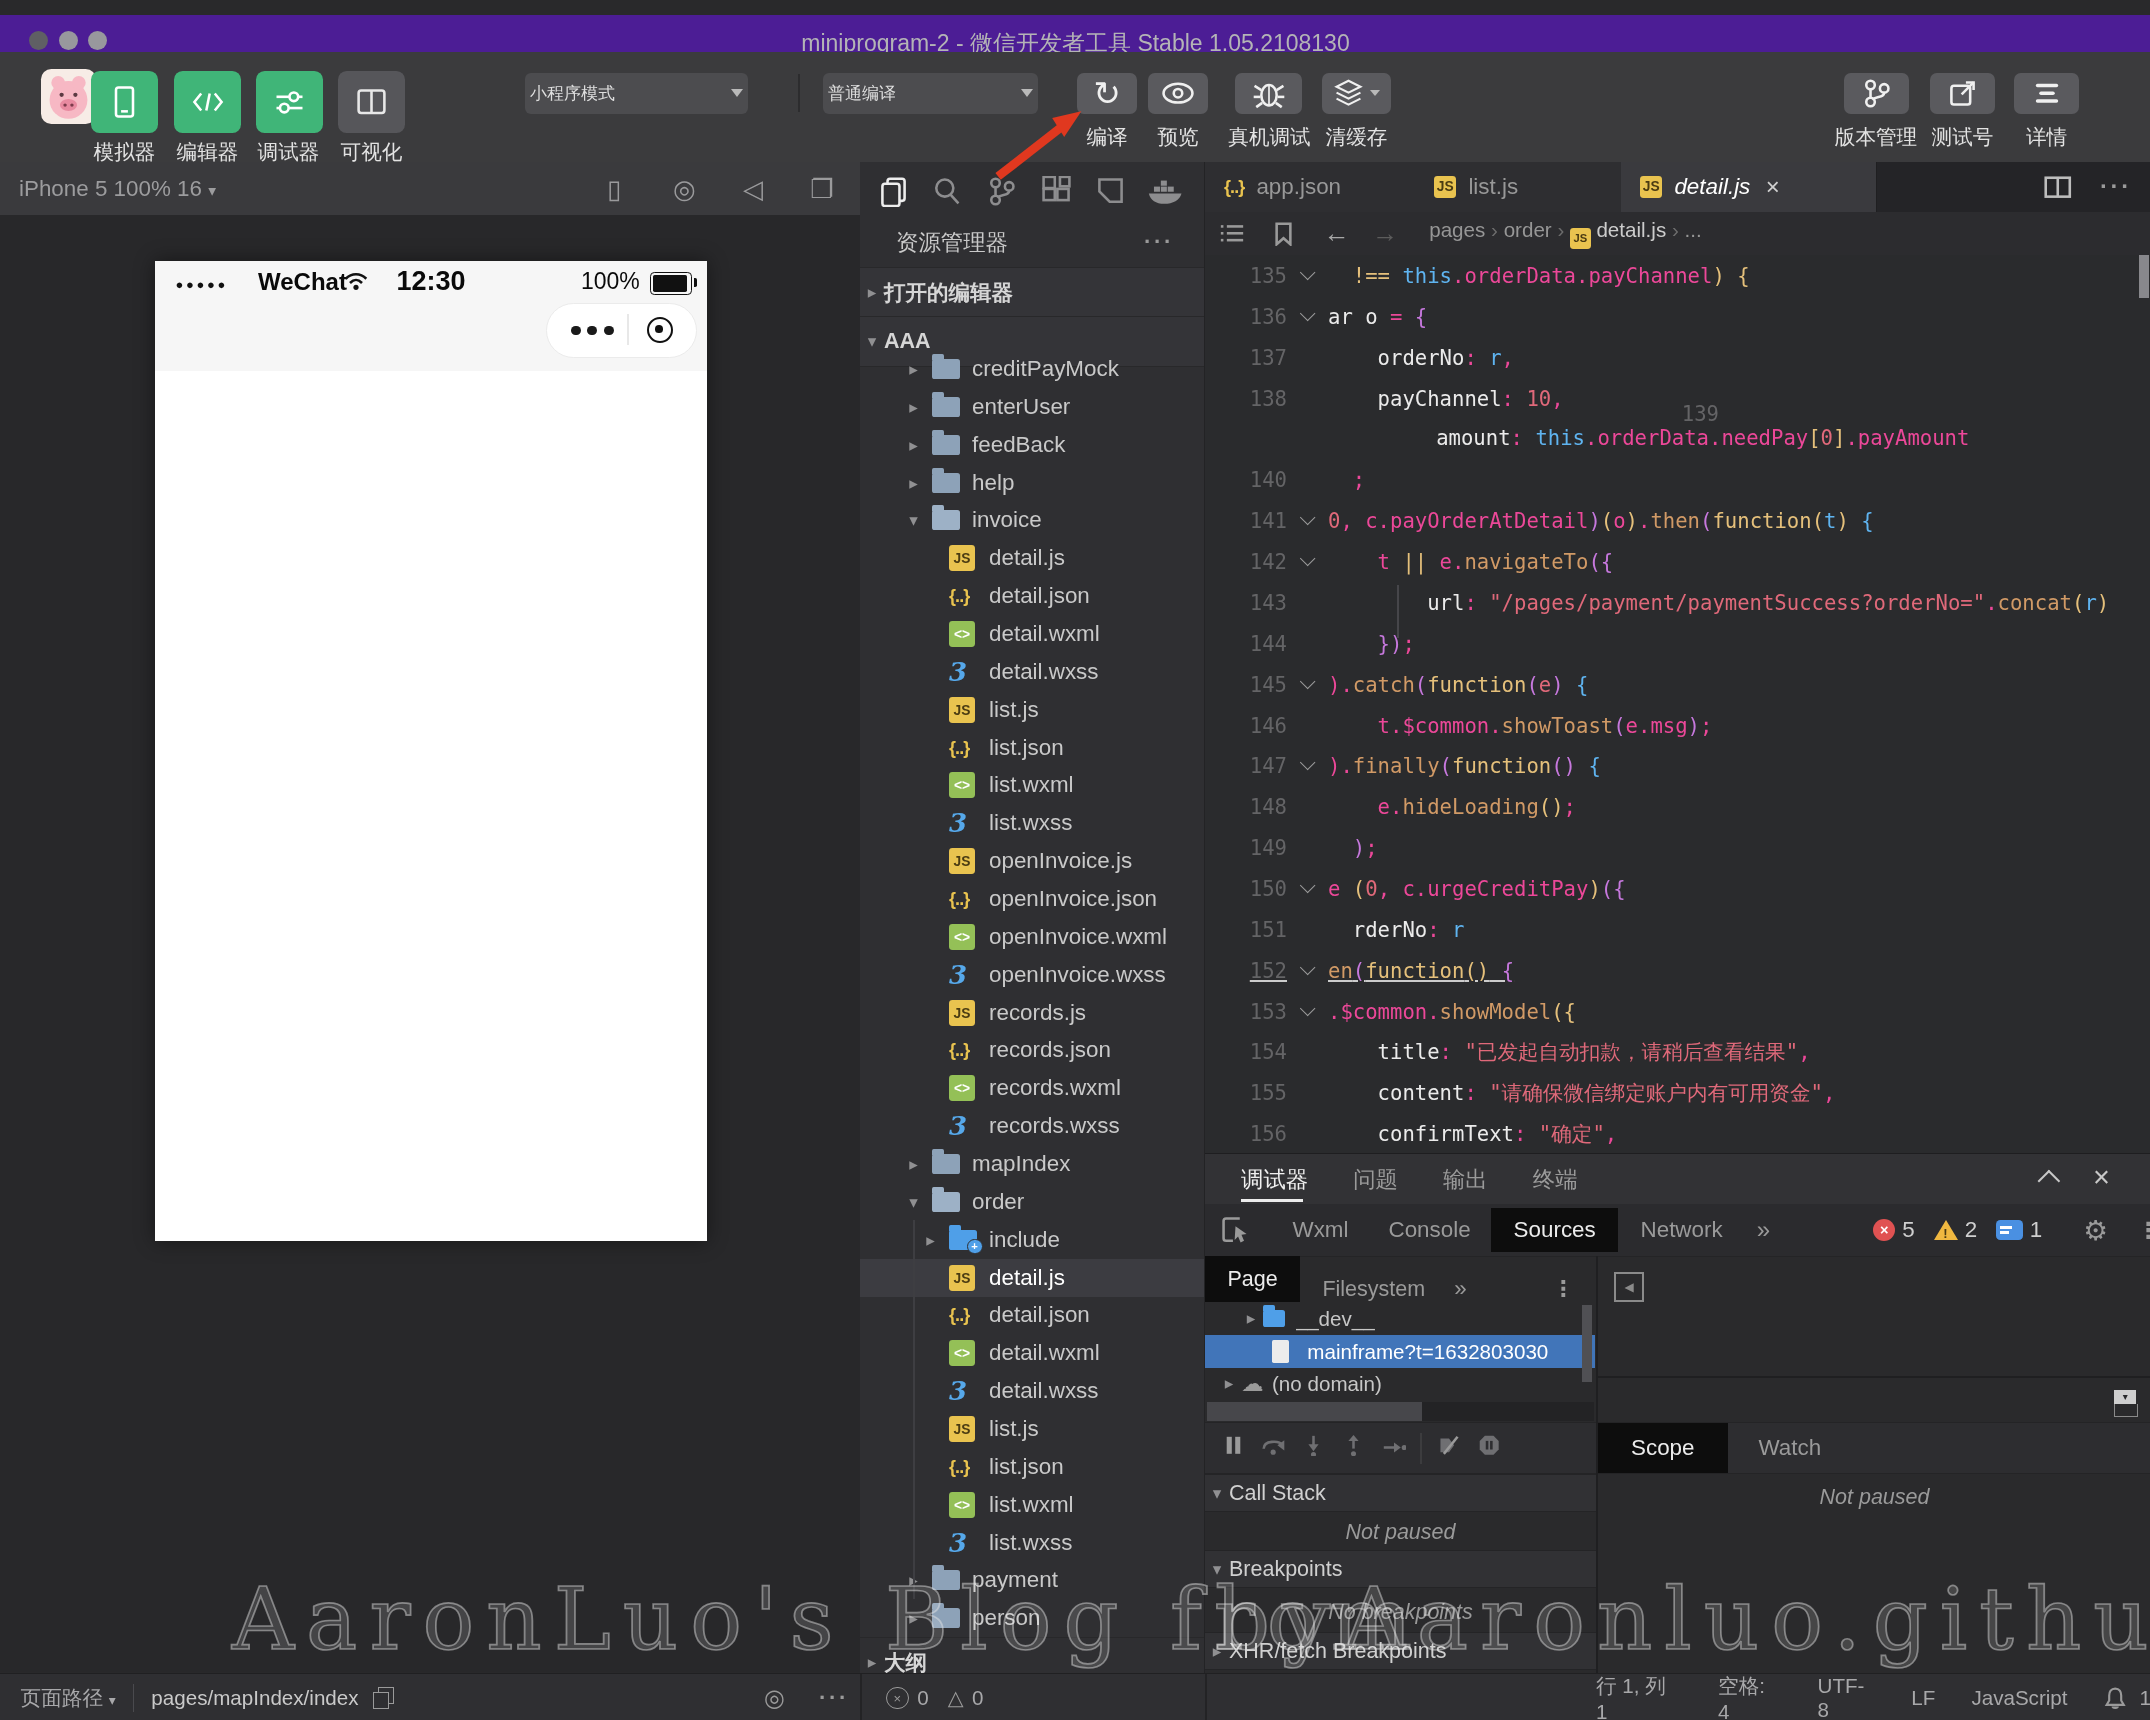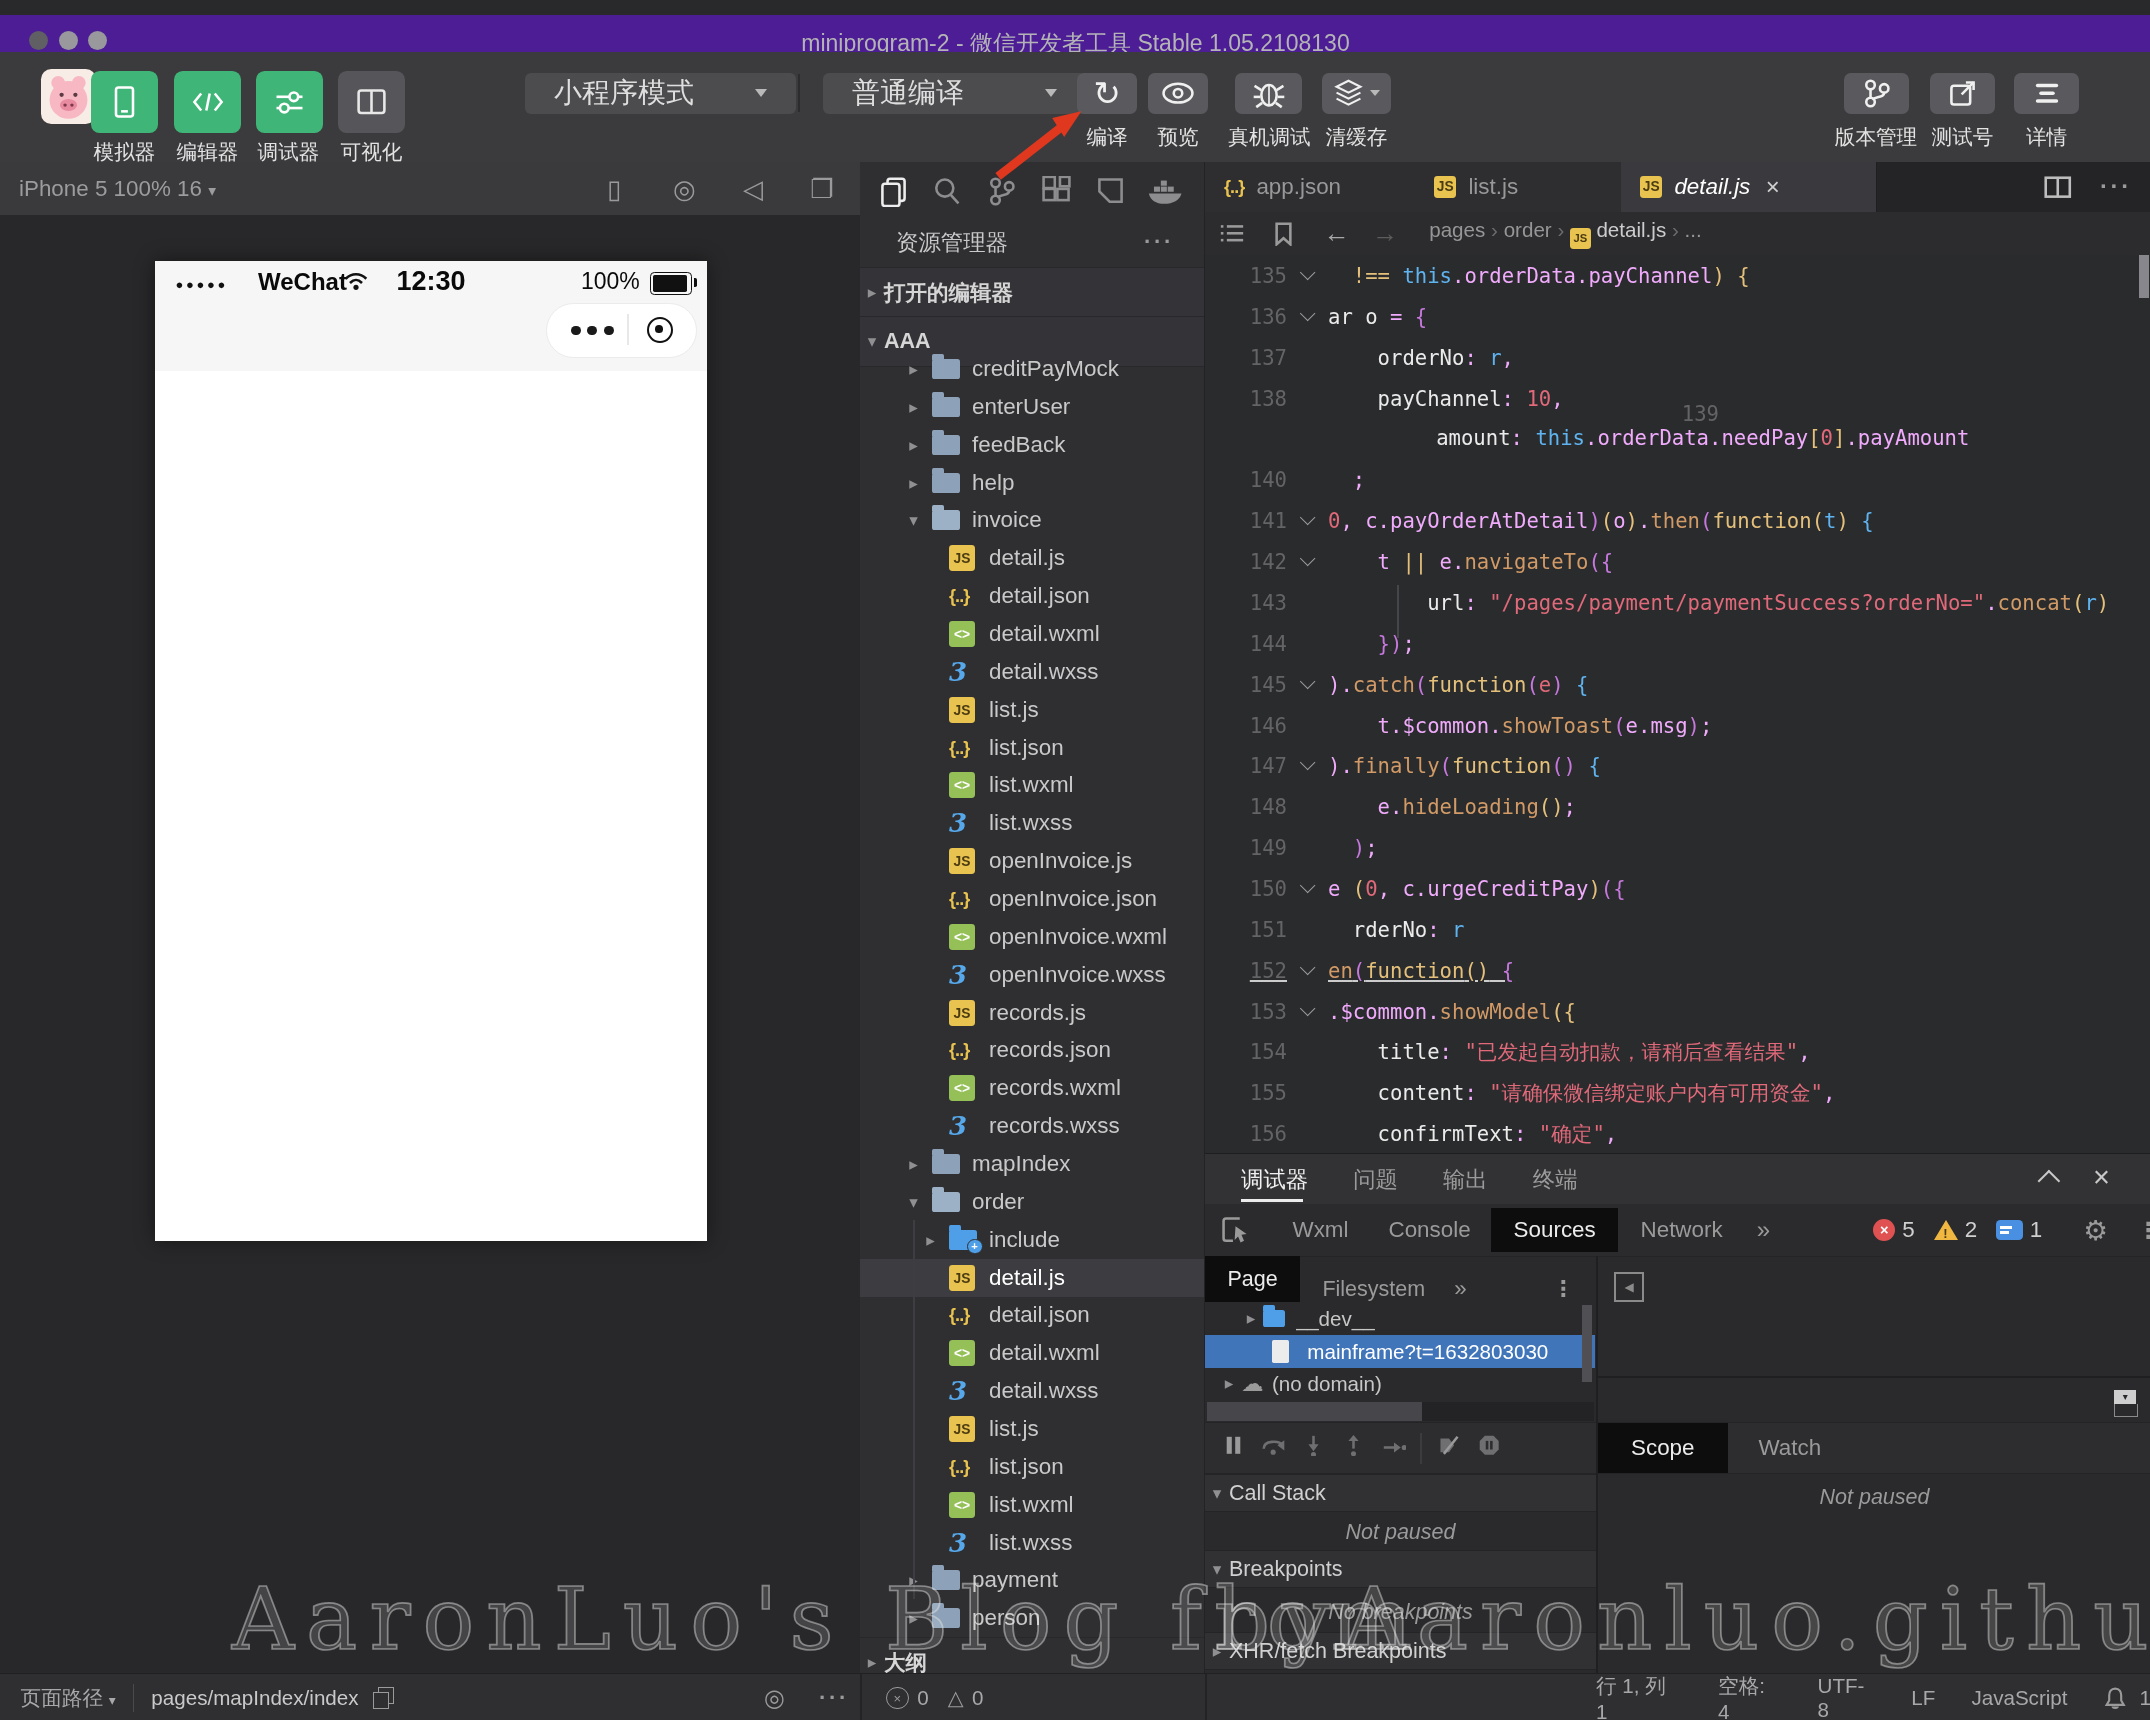--- a/index.html
+++ b/index.html
@@ -9,21 +9,21 @@
   .abs{position:absolute}
   
   .titlebar{left:0;top:15px;width:2151px;height:52px;background:#4c1d95}
   .tl{width:19px;height:19px;border-radius:50%;top:16.3px}
   .wtitle{width:2151px;top:13px;text-align:center;font-size:23px;color:#b4b4b6}
   .toolbar{left:0;top:52px;width:2151px;height:110px;background:#3b3b3d;border-bottom:1.7px solid #232325}
   .modebox{width:67px;height:62px;border-radius:8.6px;top:19px;display:flex;align-items:center;justify-content:center}
   .modebox.green{background:#40b578}.modebox.gray{background:#56565a}
   .modelbl{top:86px;font-size:20.6px;color:#e3e3e3;width:103px;text-align:center}
   .tselect{height:41px;top:20.6px;background:#4c4c4f;border-radius:6px;display:flex;align-items:center;
-           padding:0 29px;font-size:28px;color:#dedede;justify-content:space-between}
+           padding:0 5px;font-size:17px;color:#dedede;justify-content:space-between}
   .caret{width:0;height:0;border-left:6.9px solid transparent;border-right:6.9px solid transparent;border-top:8.6px solid #b9b9b9}
   .actbox{height:41px;top:20.6px;background:#5a5a5e;border-radius:6.9px;display:flex;align-items:center;justify-content:center}
   .actlbl{top:71px;font-size:20.6px;color:#e3e3e3;text-align:center}
   .ref-glyph{font-size:33px;color:#f0f0f0;line-height:33px}
   
   .devbar{left:0;top:162px;width:860px;height:53px;background:#3a3a3d;border-right:1.7px solid #232325}
   .devlbl{left:19px;top:13.8px;font-size:22.4px;color:#9c9c9e}
   .devicon{top:12px;font-size:26px;color:#9a9a9c}
   .simcanvas{left:0;top:215px;width:860px;height:1457px;background:#28282a;border-right:1.7px solid #232325}
   .phone{left:155px;top:46px;width:552px;height:980px;background:#fff;box-shadow:0 0 19px rgba(0,0,0,.45)}
@@ -60,21 +60,21 @@
   .tabbar{left:1205px;top:162px;width:946px;height:50px;background:#242427}
   .tab{height:50px;display:flex;align-items:center;padding:0 19px;font-size:22.4px;color:#989898;background:#2e2e31;border-right:1.7px solid #1f1f21}
   .tab.active{background:#3a3a3e;color:#fff}
   .breadbar{left:1205px;top:212px;width:946px;height:43px;background:#2c2c2f;display:flex;align-items:center;font-size:20.6px;color:#969696}
   .codearea{left:1205px;top:255px;width:946px;height:898px;background:#2a2b2d}
   .cline{position:absolute;left:0;width:946px;height:41px;display:flex;align-items:center}
   .ln{width:82px;text-align:right;color:#646466;font-size:20.6px;font-family:"DejaVu Sans Mono",monospace;flex:none}
   .foldslot{width:41px;flex:none;display:flex;justify-content:center}
   .chev{width:10.3px;height:10.3px;border-right:1.7px solid #9a9a9a;border-bottom:1.7px solid #9a9a9a;transform:rotate(45deg);margin-top:-5.2px}
   .ctext{white-space:pre;font-family:"DejaVu Sans Mono",monospace;font-size:20.6px}
-  .tk-w{color:#f0abfc}.tk-wh{color:#ebebeb}.tk-bl{color:#5fb4f0}.tk-y{color:#e5c07b}
+  .tk-w{color:#ec4899}.tk-wh{color:#ebebeb}.tk-bl{color:#5fb4f0}.tk-y{color:#e5c07b}
   .tk-o{color:#d19a66}.tk-p{color:#c678dd}.tk-s{color:#e0697a}
   
   .dbg{left:1205px;top:1153px;width:946px;height:520px;background:#2a2a2c;border-top:1.7px solid #1e1e20}
   .dbgrow1{left:0;top:0;width:946px;height:50px;background:#323235;border-bottom:0.9px solid #242426;display:flex;align-items:center}
   .dbgtab{font-size:22.4px;color:#9a9a9a;margin-right:45px}
   .dbgtab.active{color:#f0f0f0}
   .dbgrow2{left:0;top:50px;width:946px;height:52px;background:#2b2b2e;border-bottom:0.9px solid #242426;display:flex;align-items:center;font-size:22.4px;color:#9a9a9a}
   .chip{background:#0d0d0d;color:#ececec;display:flex;align-items:center;justify-content:center}
   .dbgrow3{left:0;top:102px;width:946px;height:46px;display:flex;align-items:flex-end;font-size:21.5px;color:#9a9a9a}
   .srcrow{position:absolute;left:0;width:390px;height:33px;display:flex;align-items:center;font-size:20.6px;color:#c7c7c7}

